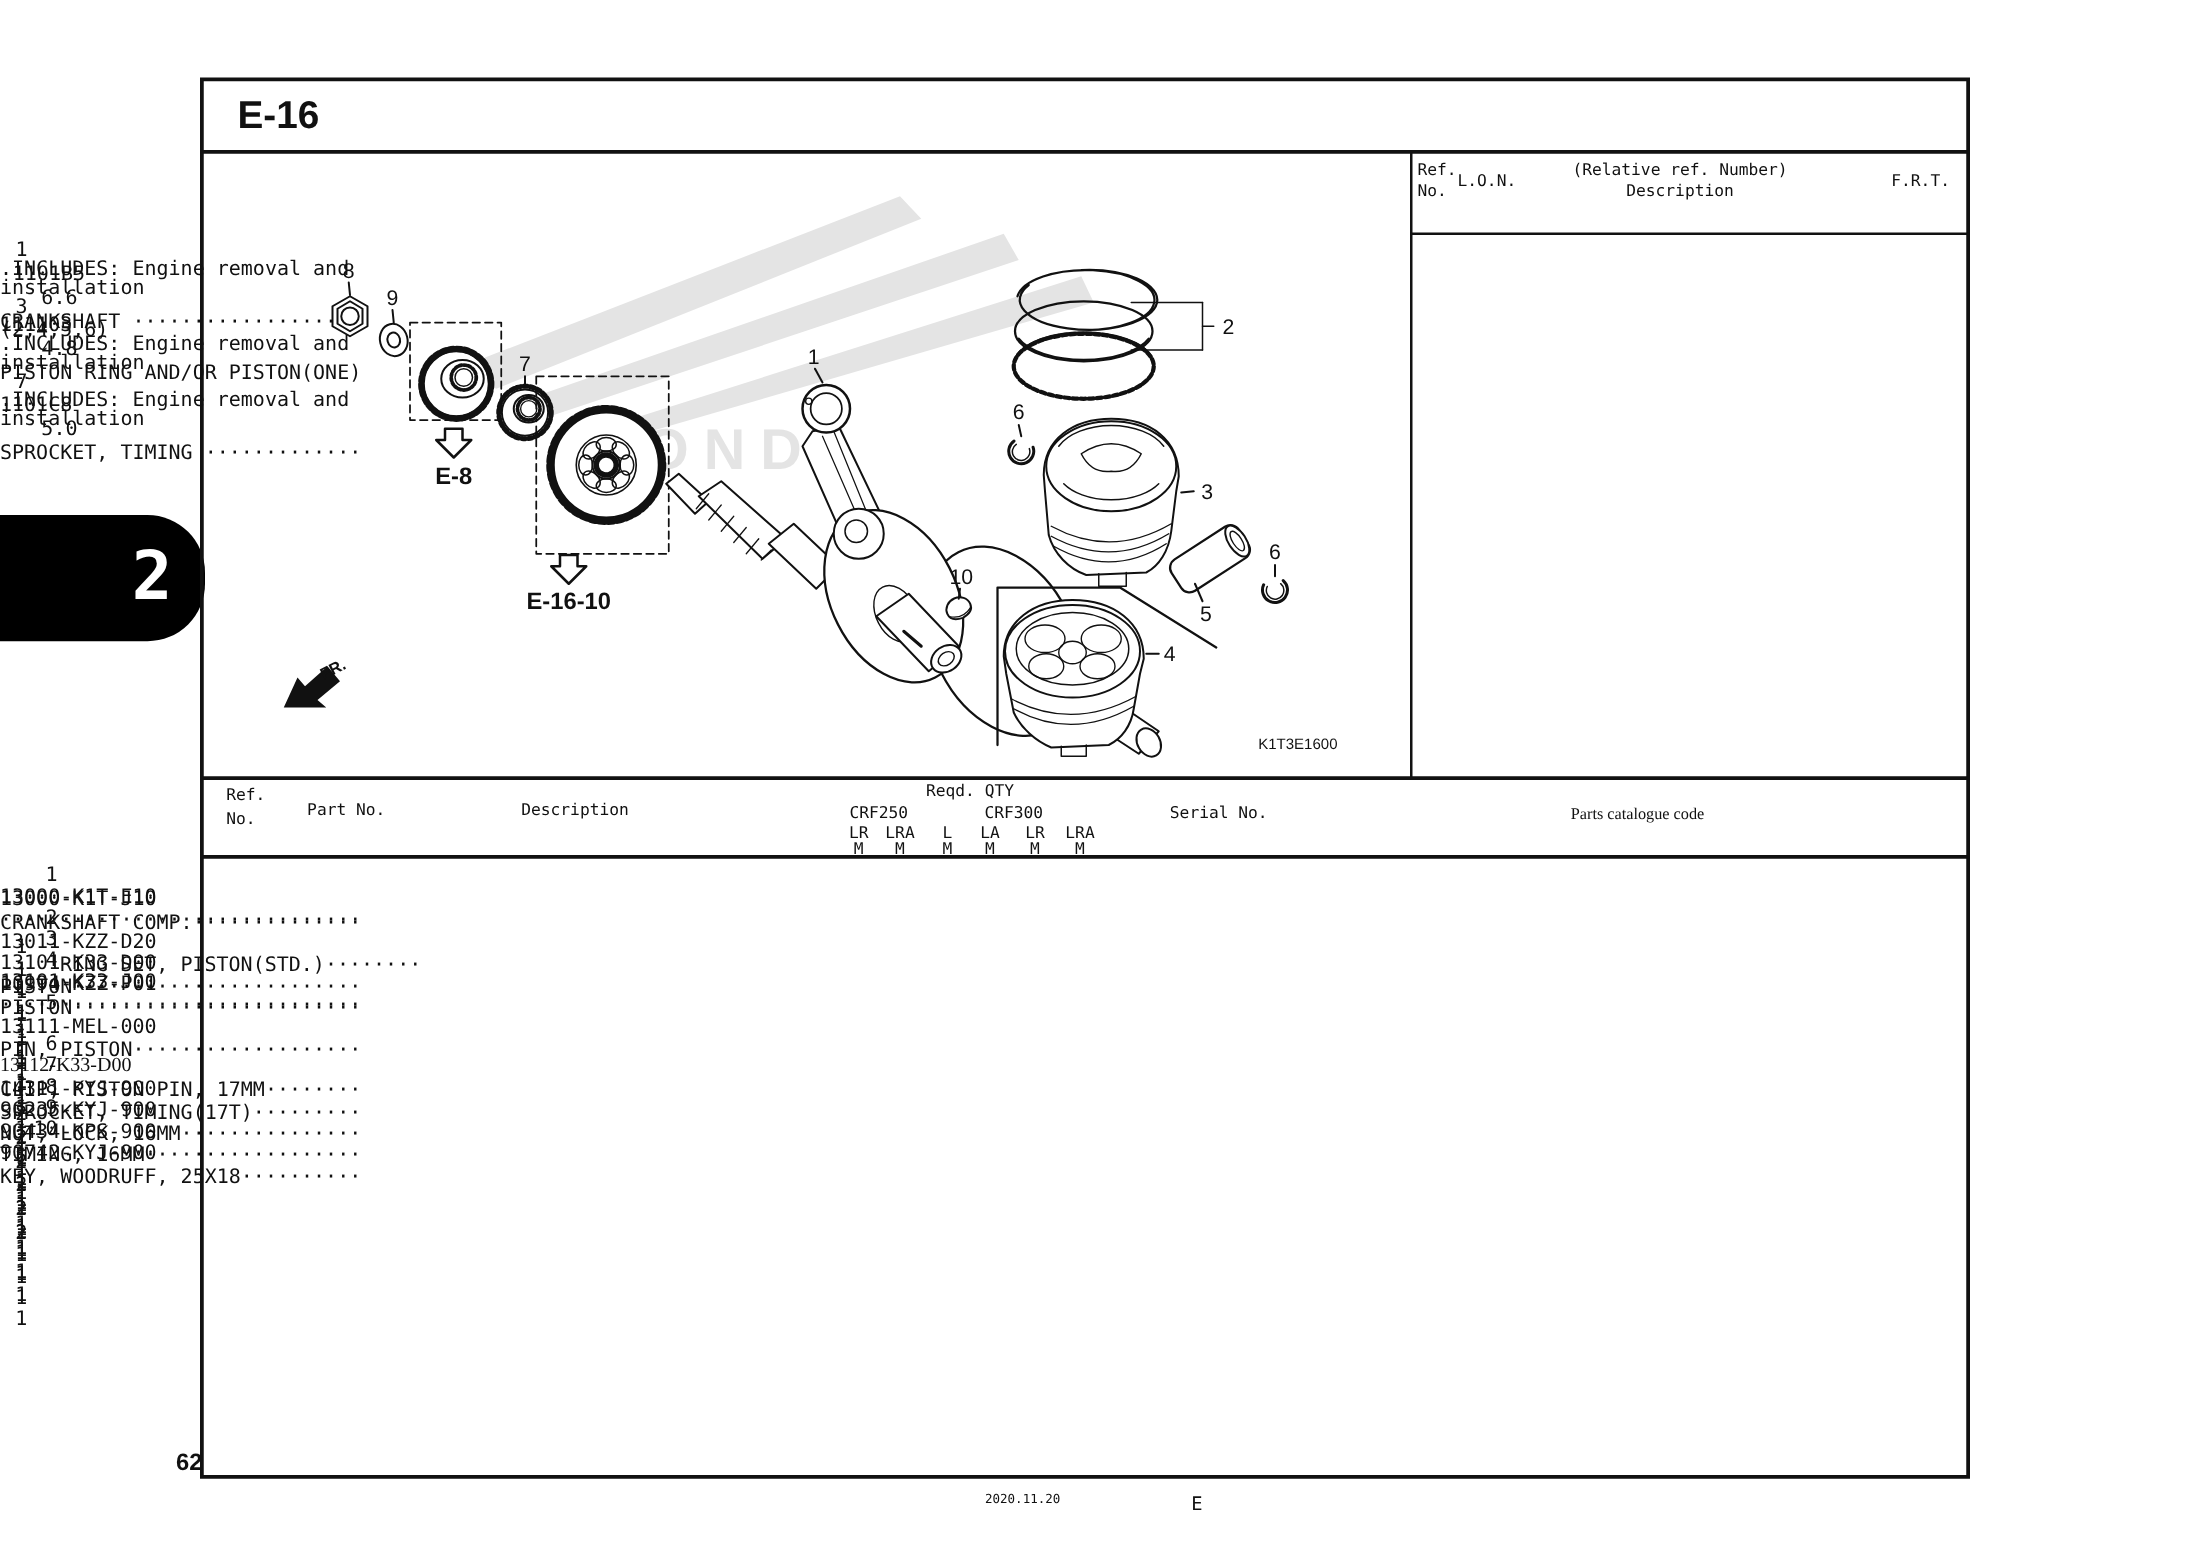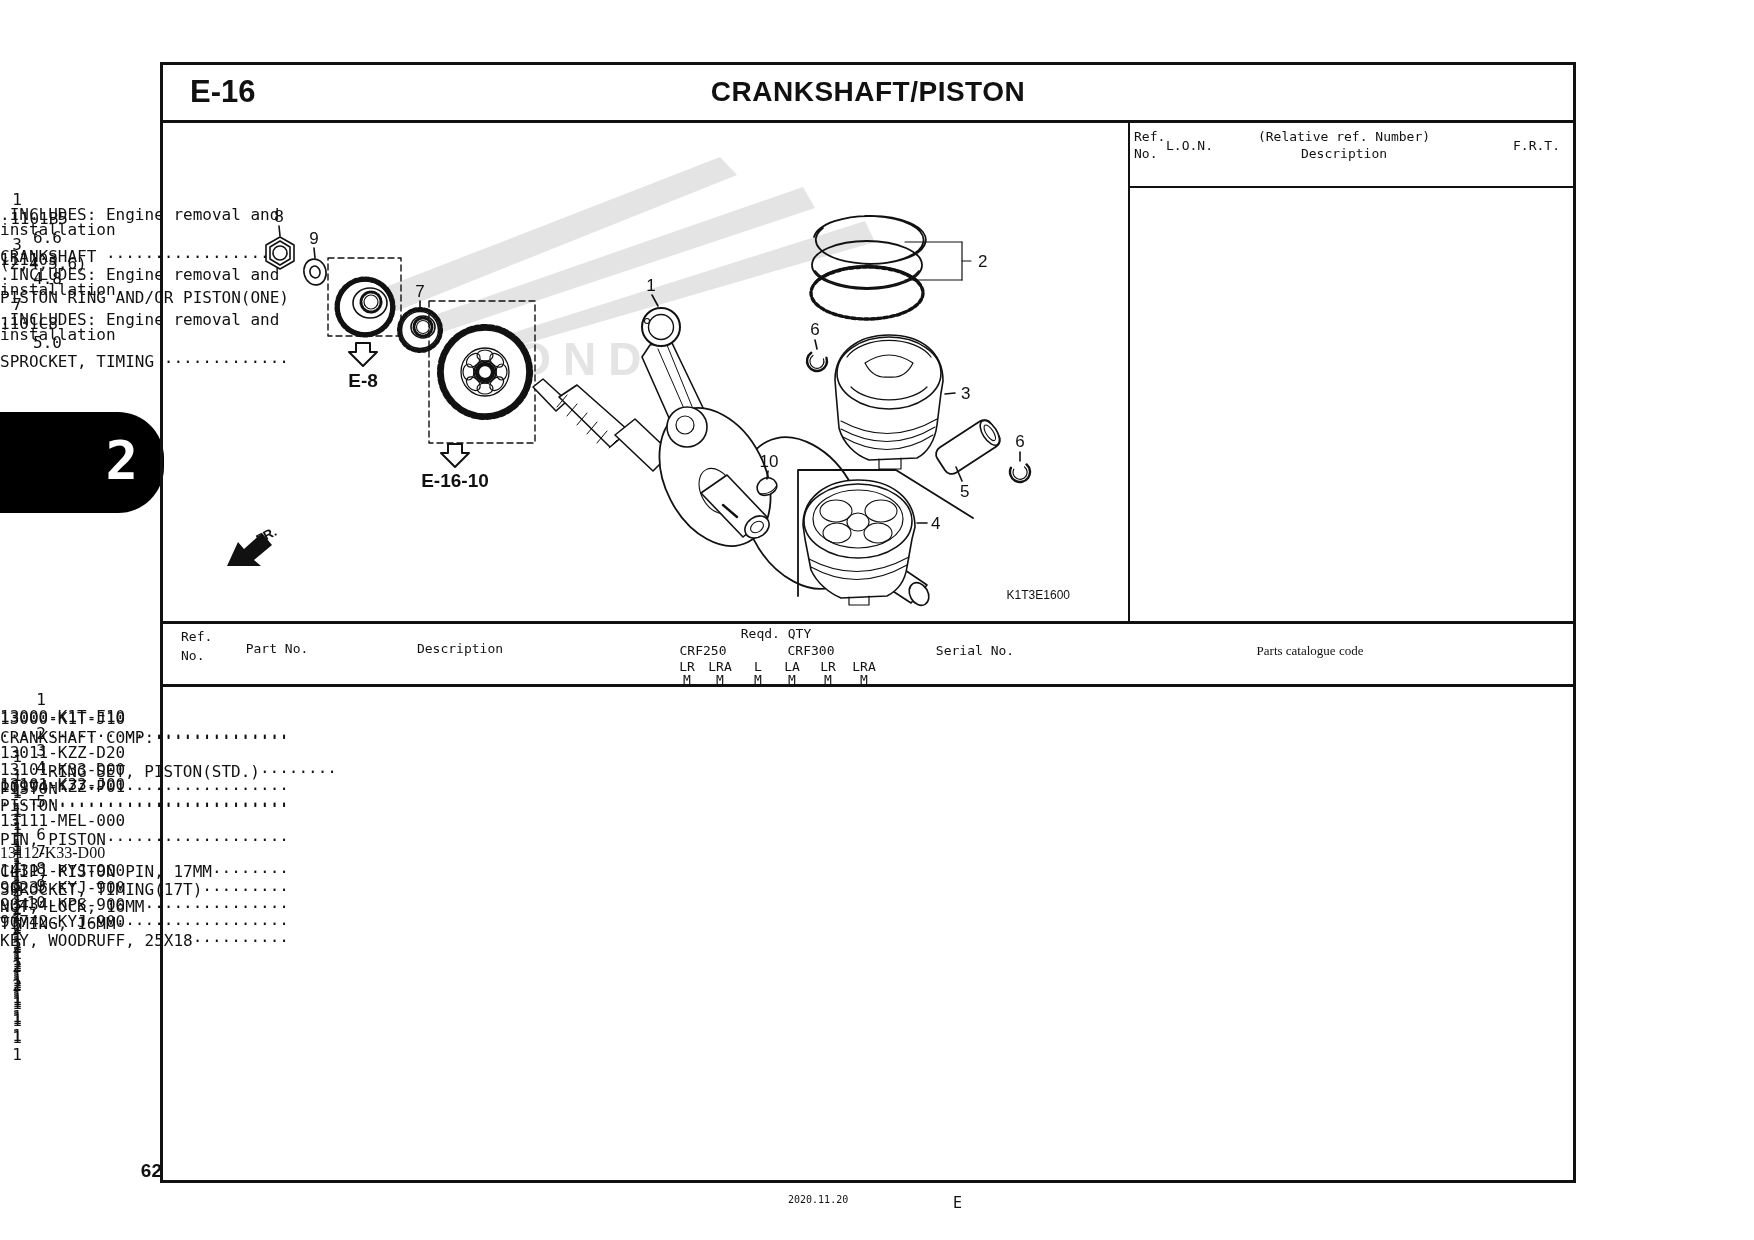--- a/index.html
+++ b/index.html
@@ -45,21 +45,20 @@
   <div class="abs mono" id="footer-letter">E</div>
 
   <div class="abs" id="frame"></div>
   <div class="line" style="left:160px;top:120px;width:1416px;height:3px;"></div>
   <div class="line" style="left:1128px;top:122px;width:2px;height:500px;"></div>
   <div class="line" style="left:1128px;top:186px;width:448px;height:2px;"></div>
   <div class="line" style="left:160px;top:621px;width:1416px;height:3px;"></div>
   <div class="line" style="left:160px;top:684px;width:1416px;height:3px;"></div>
 
   <div class="abs sans b" id="section-code">E-16</div>
-  <div class="abs sans b ctr" id="page-title">CRANKSHAFT/PISTON</div>
 
   <div class="abs panel-hdr" style="left:1134px;top:129px;">
     <div>Ref.</div>
     <div style="margin-top:2px;">No.</div>
   </div>
   <div class="abs panel-hdr" style="left:1166px;top:138px;">L.O.N.</div>
   <div class="abs panel-hdr ctr" style="left:1224px;top:129px;width:240px;">
     <div>(Relative ref. Number)</div>
     <div style="margin-top:2px;">Description</div>
   </div>

